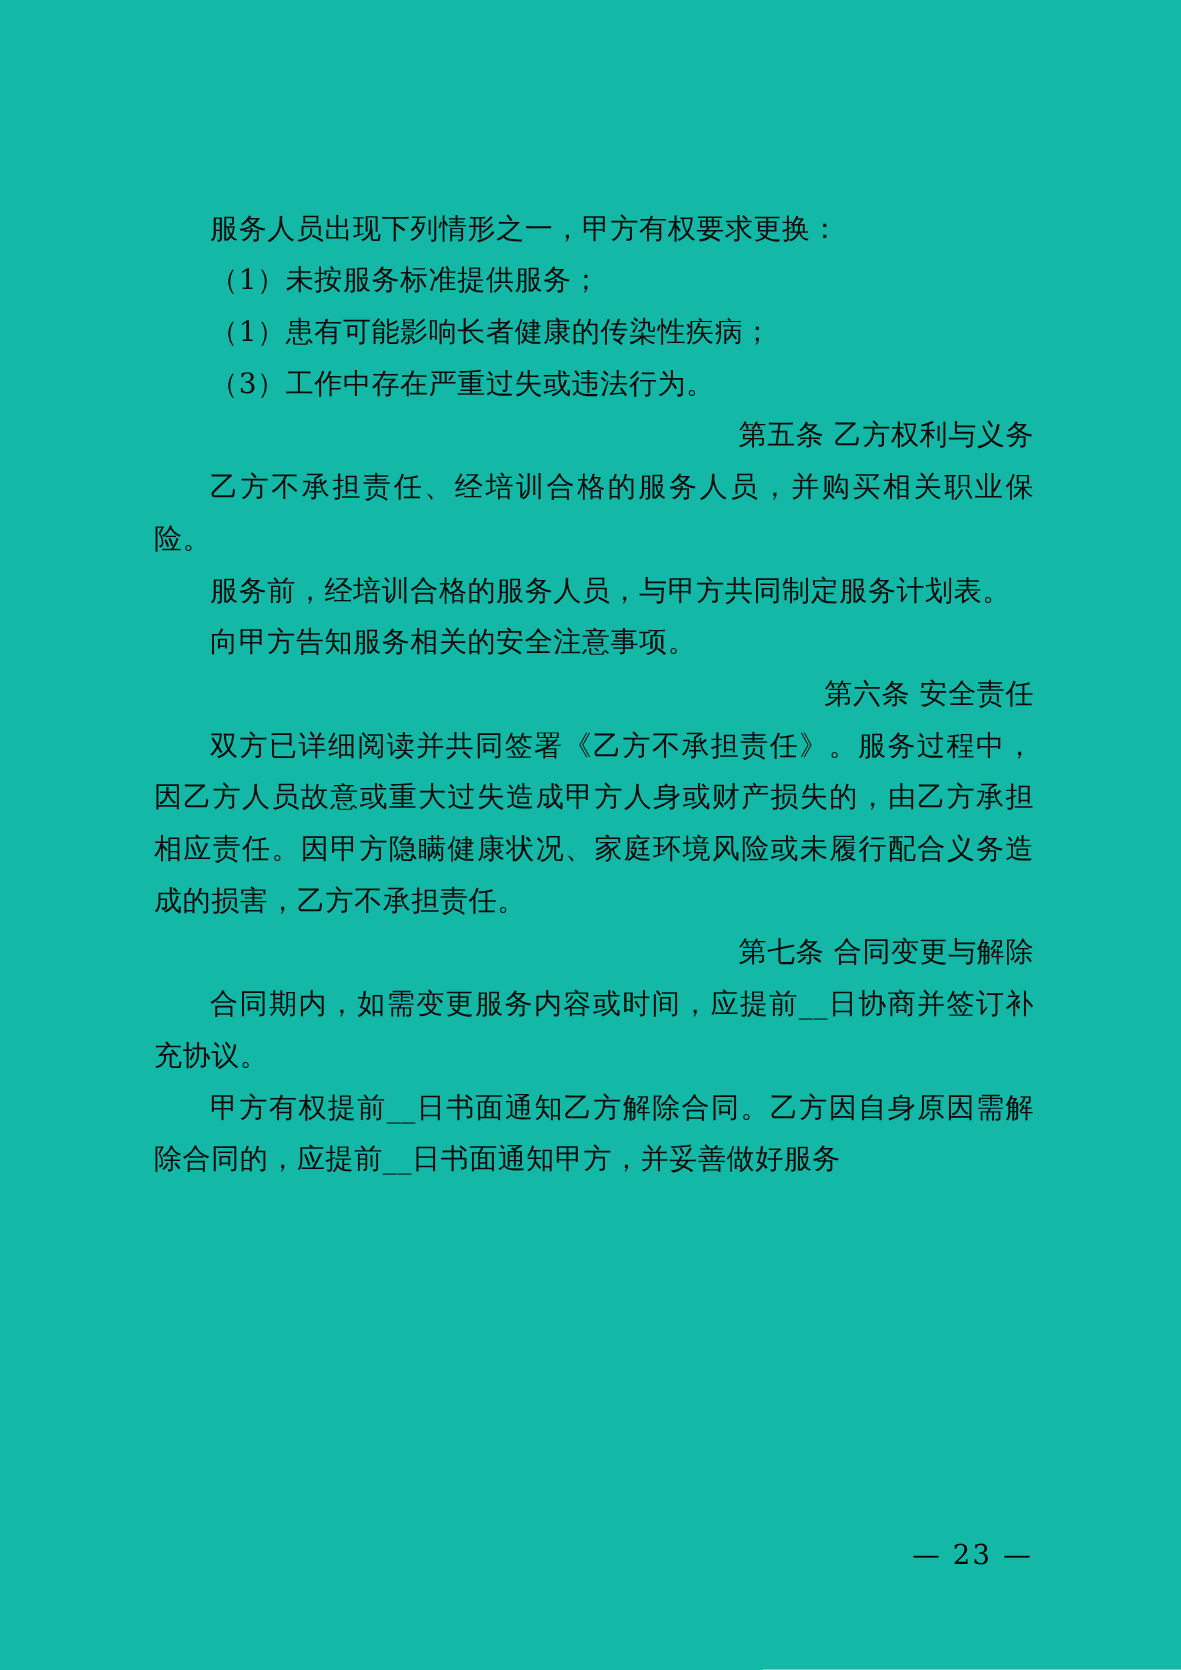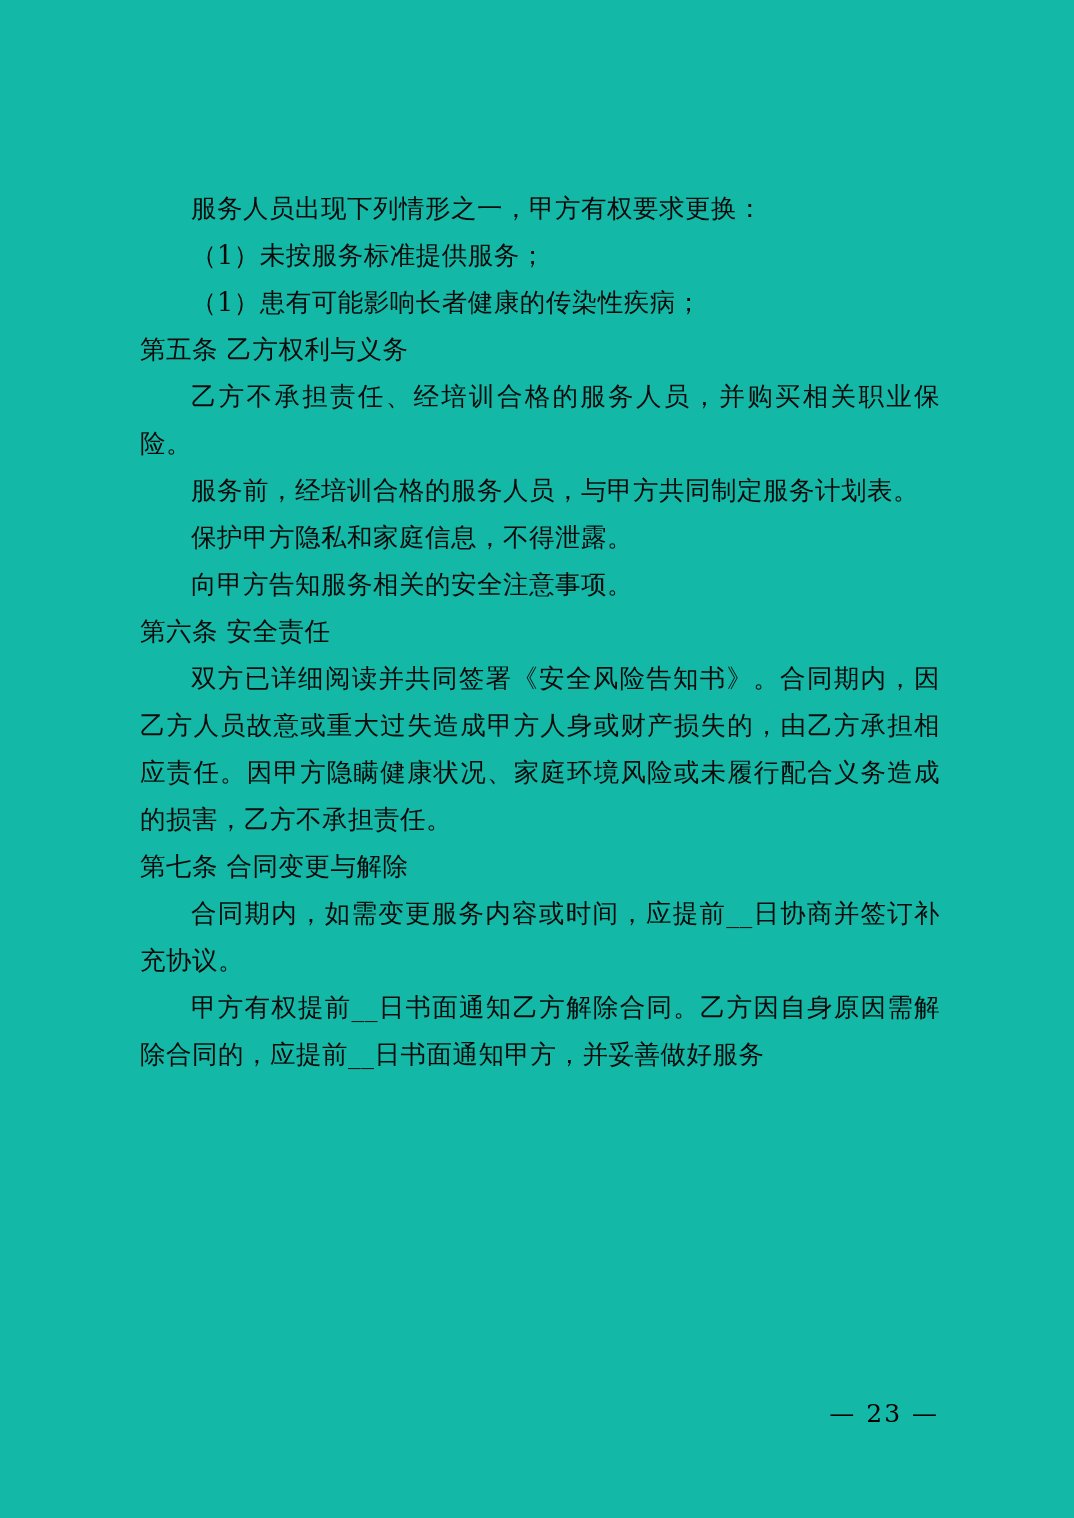--- a/index.html
+++ b/index.html
@@ -34,48 +34,49 @@
   }
   .indent {
     text-indent: 2em;
   }
   .heading {
     font-size: 25.5px;
     line-height: 47px;
     letter-spacing: 0.5px;
     margin: 0;
     color: #0b0b0b;
+    text-align: right;
   }
   .footer-inner {
     position: absolute;
     right: 135px;
     bottom: 90px;
     font-size: 25px;
     letter-spacing: 2px;
     white-space: nowrap;
   }
 </style>
 </head>
 <body>
 
 <div class="page">
 
   <div class="content">
     <p class="para indent">服务人员出现下列情形之一，甲方有权要求更换：</p>
     <p class="para indent">（1）未按服务标准提供服务；</p>
     <p class="para indent">（1）患有可能影响长者健康的传染性疾病；</p>
+    <p class="para indent">（3）工作中存在严重过失或违法行为。</p>
 
     <p class="heading">第五条 乙方权利与义务</p>
     <p class="para indent">乙方不承担责任、经培训合格的服务人员，并购买相关职业保险。</p>
     <p class="para indent">服务前，经培训合格的服务人员，与甲方共同制定服务计划表。</p>
-    <p class="para indent">保护甲方隐私和家庭信息，不得泄露。</p>
     <p class="para indent">向甲方告知服务相关的安全注意事项。</p>
 
     <p class="heading">第六条 安全责任</p>
-    <p class="para indent">双方已详细阅读并共同签署《安全风险告知书》。合同期内，因乙方人员故意或重大过失造成甲方人身或财产损失的，由乙方承担相应责任。因甲方隐瞒健康状况、家庭环境风险或未履行配合义务造成的损害，乙方不承担责任。</p>
+    <p class="para indent">双方已详细阅读并共同签署《乙方不承担责任》。服务过程中，因乙方人员故意或重大过失造成甲方人身或财产损失的，由乙方承担相应责任。因甲方隐瞒健康状况、家庭环境风险或未履行配合义务造成的损害，乙方不承担责任。</p>
 
     <p class="heading">第七条 合同变更与解除</p>
     <p class="para indent">合同期内，如需变更服务内容或时间，应提前__日协商并签订补充协议。</p>
     <p class="para indent">甲方有权提前__日书面通知乙方解除合同。乙方因自身原因需解除合同的，应提前__日书面通知甲方，并妥善做好服务</p>
   </div>
 
   <div class="footer-inner">
     <span>—</span>
     <span class="pn">23</span>
     <span>—</span>

